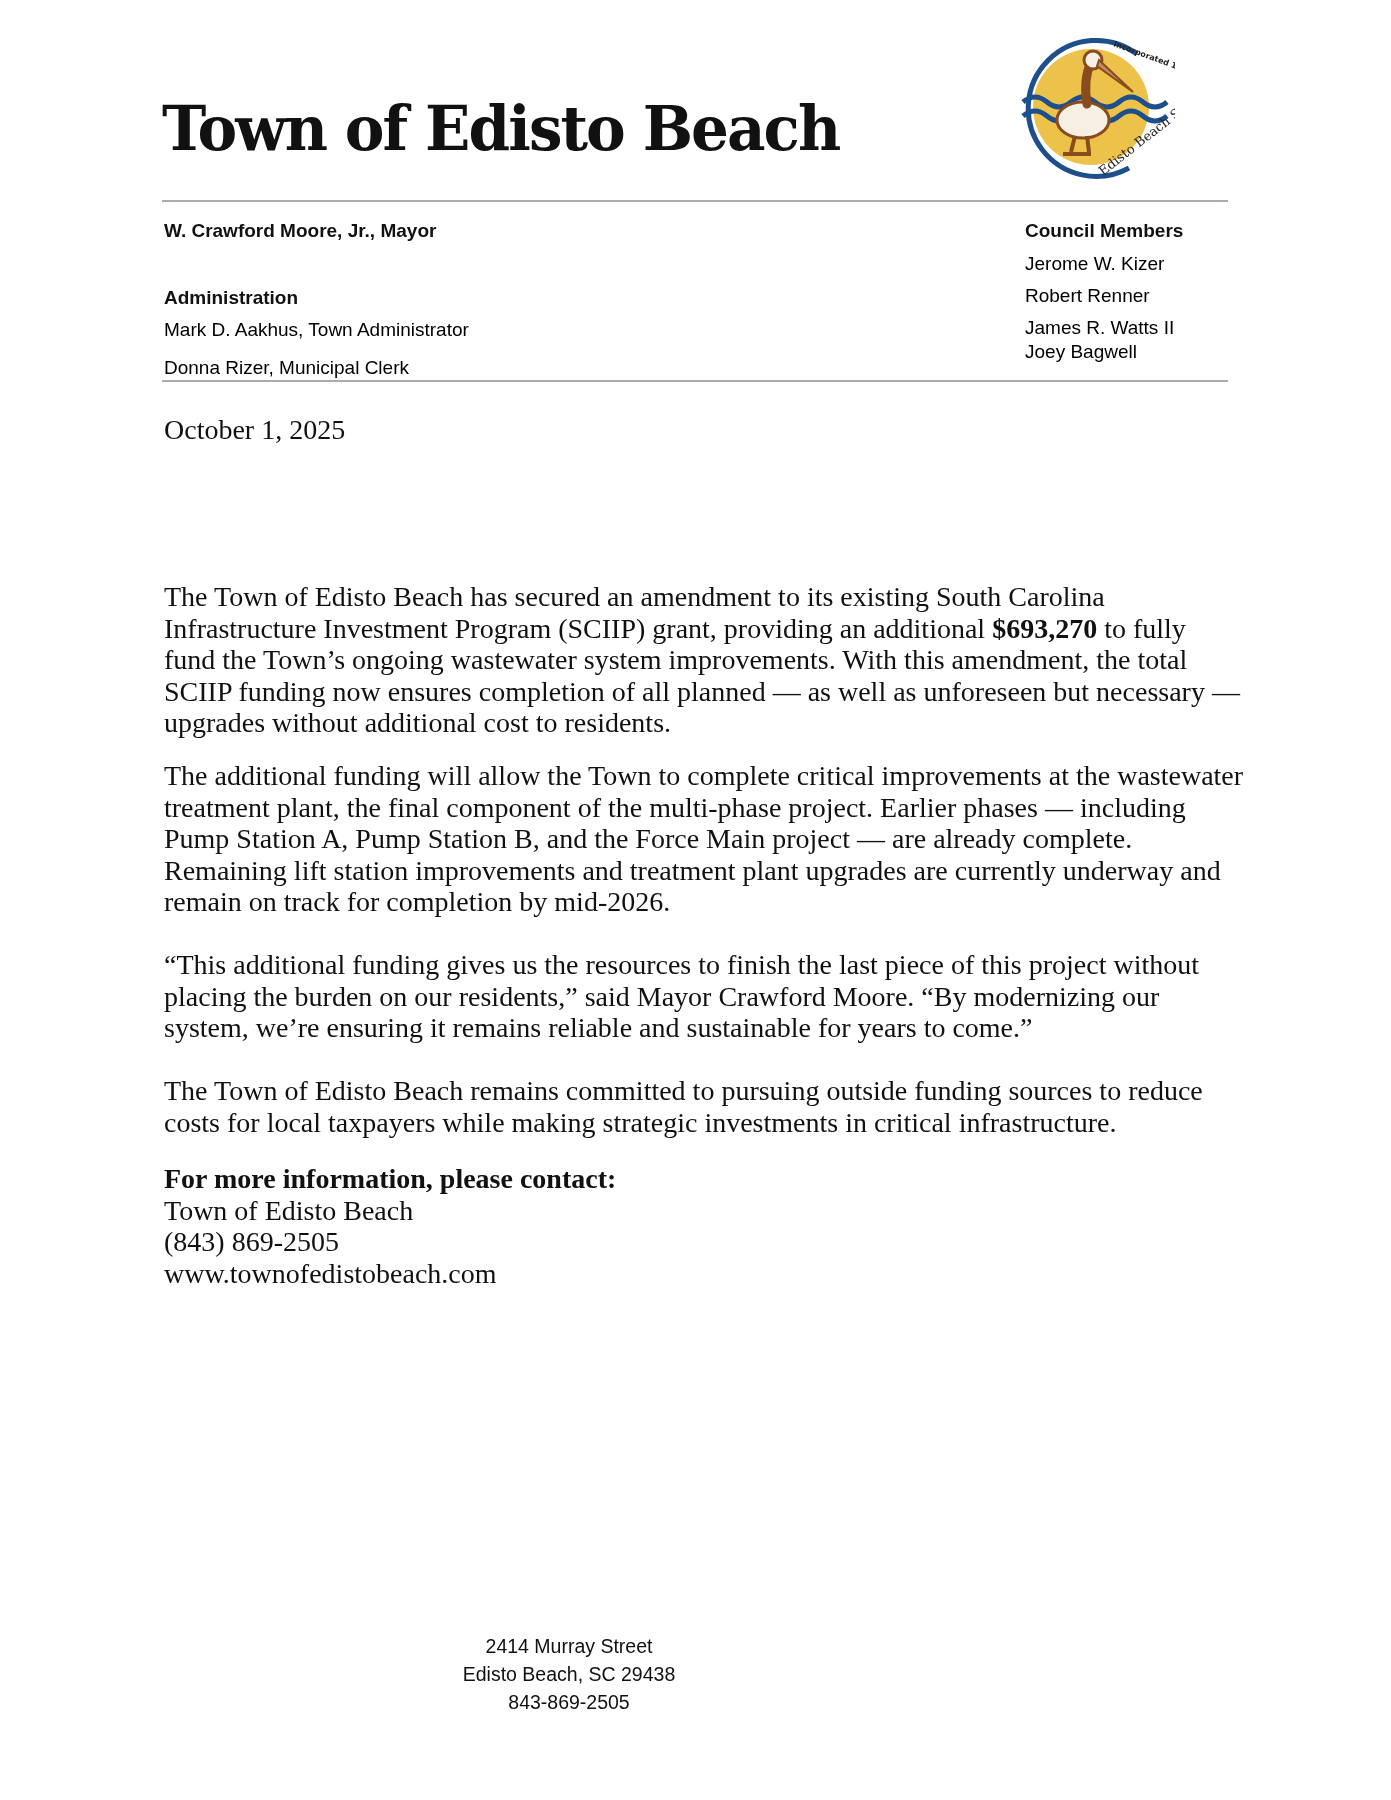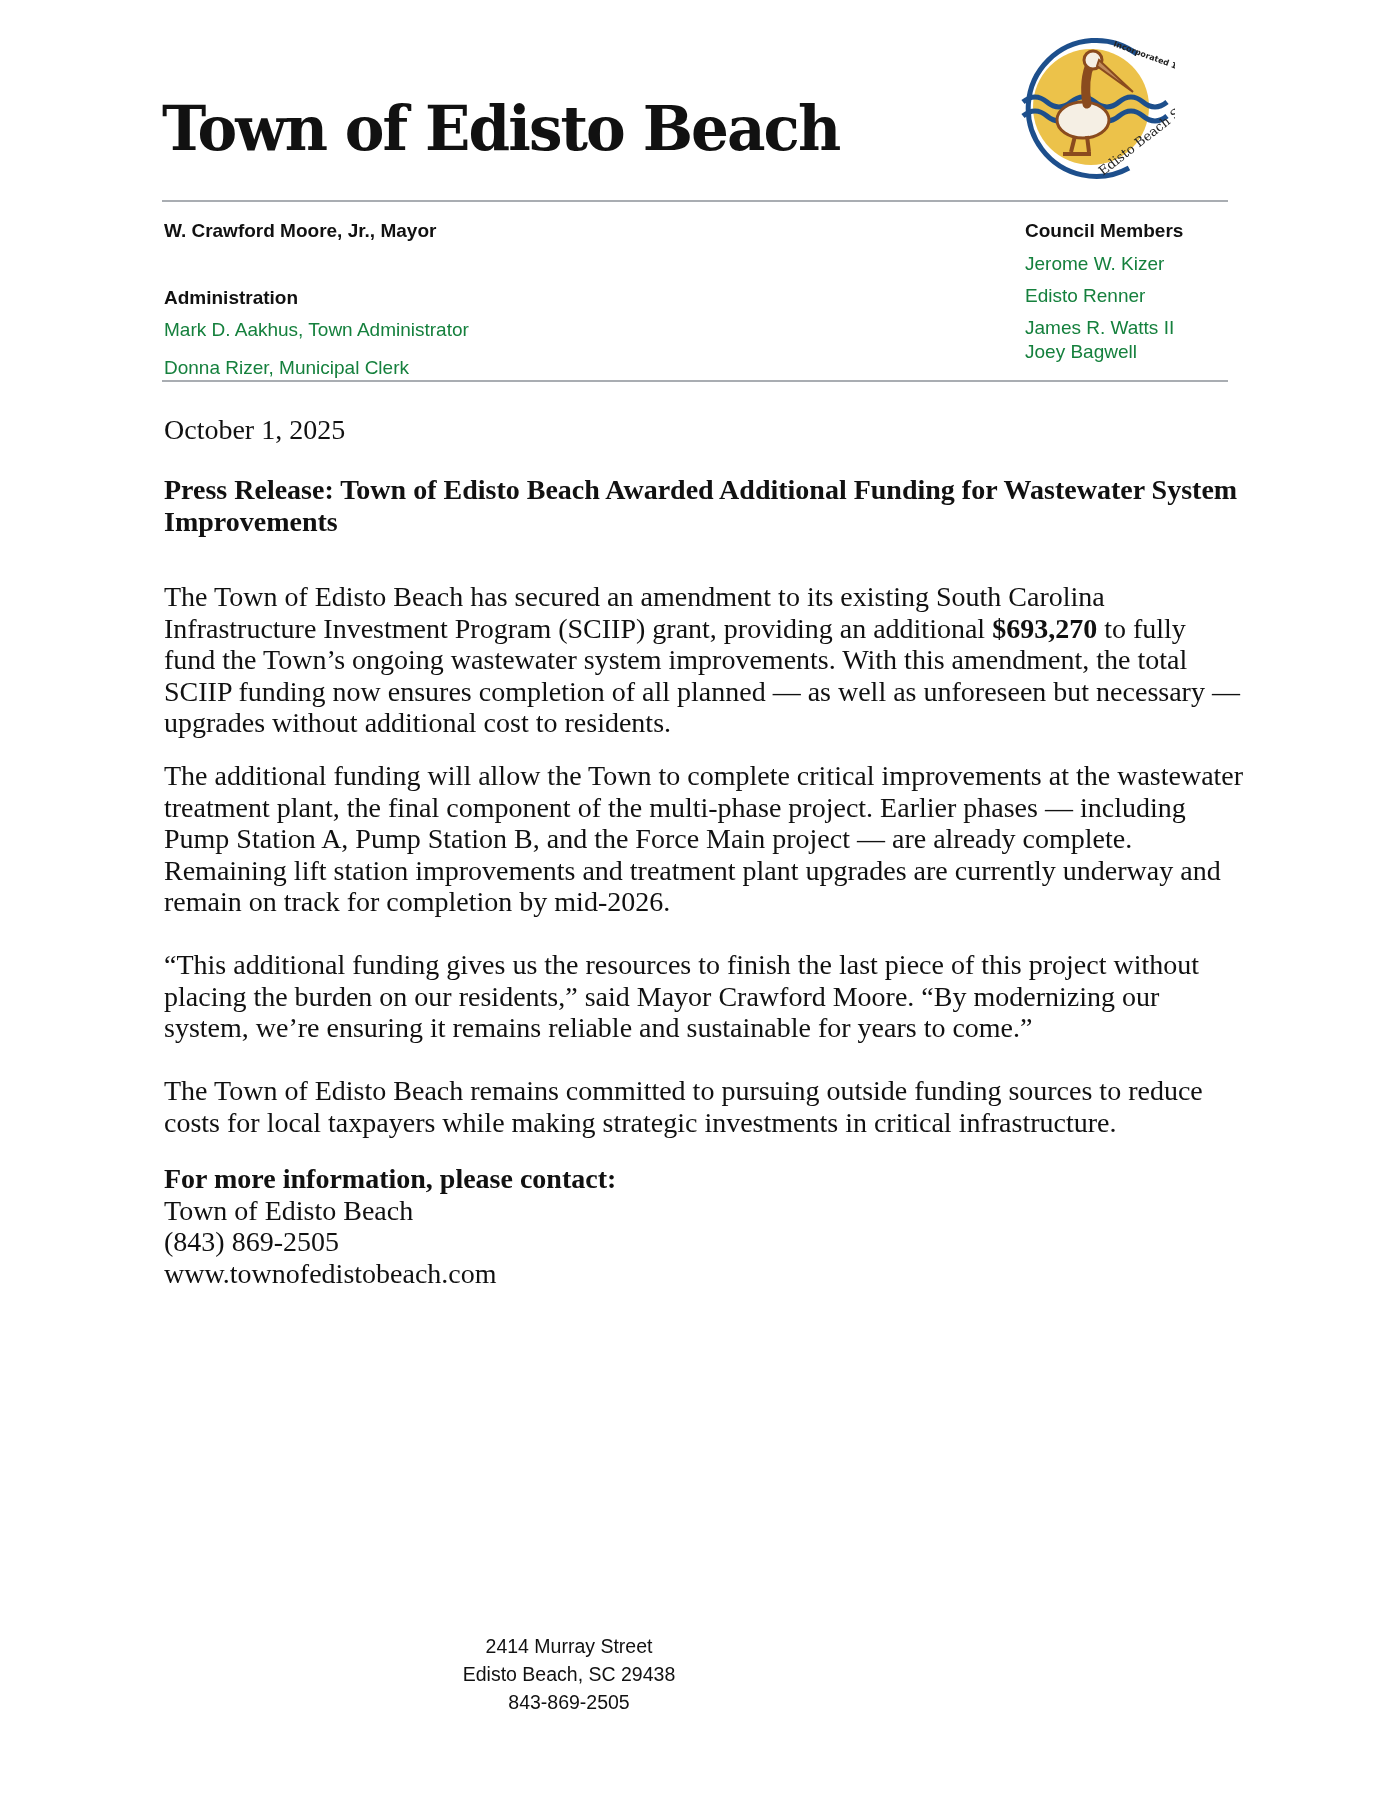--- a/index.html
+++ b/index.html
@@ -11,21 +11,21 @@
     font-family: "DejaVu Serif", serif; font-weight: bold;
     font-size: 62px; letter-spacing: -2px; color: #111;
     white-space: nowrap; transform: scaleX(0.96); transform-origin: left top;
   }
   .logo { position: absolute; left: 1017px; top: 32px; width: 158px; height: 150px; }
 
   .rule { position: absolute; left: 162px; width: 1066px; height: 2px; background: #a9adb2; }
   .rule.top { top: 200px; }
   .rule.bottom { top: 380px; }
 
-  .lh { font-family: "Liberation Sans", sans-serif; font-size: 19px; color: #15803d; position: absolute; white-space: nowrap; }
+  .lh { font-family: "Liberation Sans", sans-serif; font-size: 19px; color: #000000; position: absolute; white-space: nowrap; }
   .lh.bold { font-weight: bold; color: #111; }
 
   .body-text {
     position: absolute; left: 164px; width: 1080px;
     font-family: "Liberation Serif", serif; font-size: 28px; line-height: 31.5px; color: #111;
   }
   .body-text p { margin: 0; }
   .date { top: 414px; }
   .headline { top: 474px; font-weight: bold; }
   .p1 { top: 581px; }
@@ -68,28 +68,27 @@
   <div class="rule top"></div>
 
   <div class="lh bold" style="left:164px; top:220px;">W. Crawford Moore, Jr., Mayor</div>
 
   <div class="lh bold" style="left:164px; top:287px;">Administration</div>
   <div class="lh" style="left:164px; top:319px;">Mark D. Aakhus, Town Administrator</div>
   <div class="lh" style="left:164px; top:357px;">Donna Rizer, Municipal Clerk</div>
 
   <div class="lh bold" style="left:1025px; top:220px;">Council Members</div>
   <div class="lh" style="left:1025px; top:253px;">Jerome W. Kizer</div>
-  <div class="lh" style="left:1025px; top:285px;">Edisto Renner</div>
+  <div class="lh" style="left:1025px; top:285px;">Robert Renner</div>
   <div class="lh" style="left:1025px; top:317px;">James R. Watts II</div>
   <div class="lh" style="left:1025px; top:341px;">Joey Bagwell</div>
 
   <div class="rule bottom"></div>
 
   <div class="body-text date">October 1, 2025</div>
-  <div class="body-text headline">Press Release: Town of Edisto Beach Awarded Additional Funding for Wastewater System Improvements</div>
 
   <div class="body-text p1">
     <p><span>The Town of Edisto Beach has secured an amendment to its existing South Carolina Infrastructure Investment Program (SCIIP) grant, providing an additional </span><b>$693,270</b><span> to fully fund the Town’s ongoing wastewater system improvements. With this amendment, the total SCIIP funding now ensures completion of all planned — as well as unforeseen but necessary — upgrades without additional cost to residents.</span></p>
   </div>
 
   <div class="body-text p2">
     <p>The additional funding will allow the Town to complete critical improvements at the wastewater treatment plant, the final component of the multi-phase project. Earlier phases — including Pump Station A, Pump Station B, and the Force Main project — are already complete. Remaining lift station improvements and treatment plant upgrades are currently underway and remain on track for completion by mid-2026.</p>
   </div>
 
   <div class="body-text p4">

